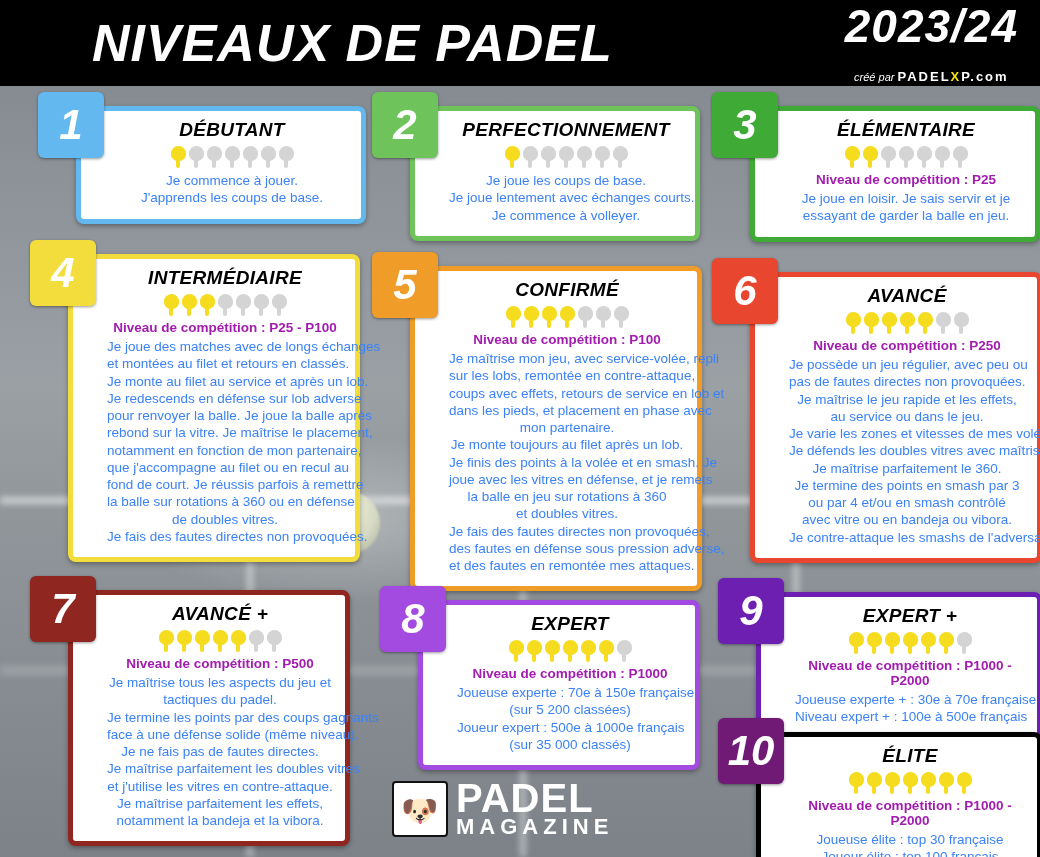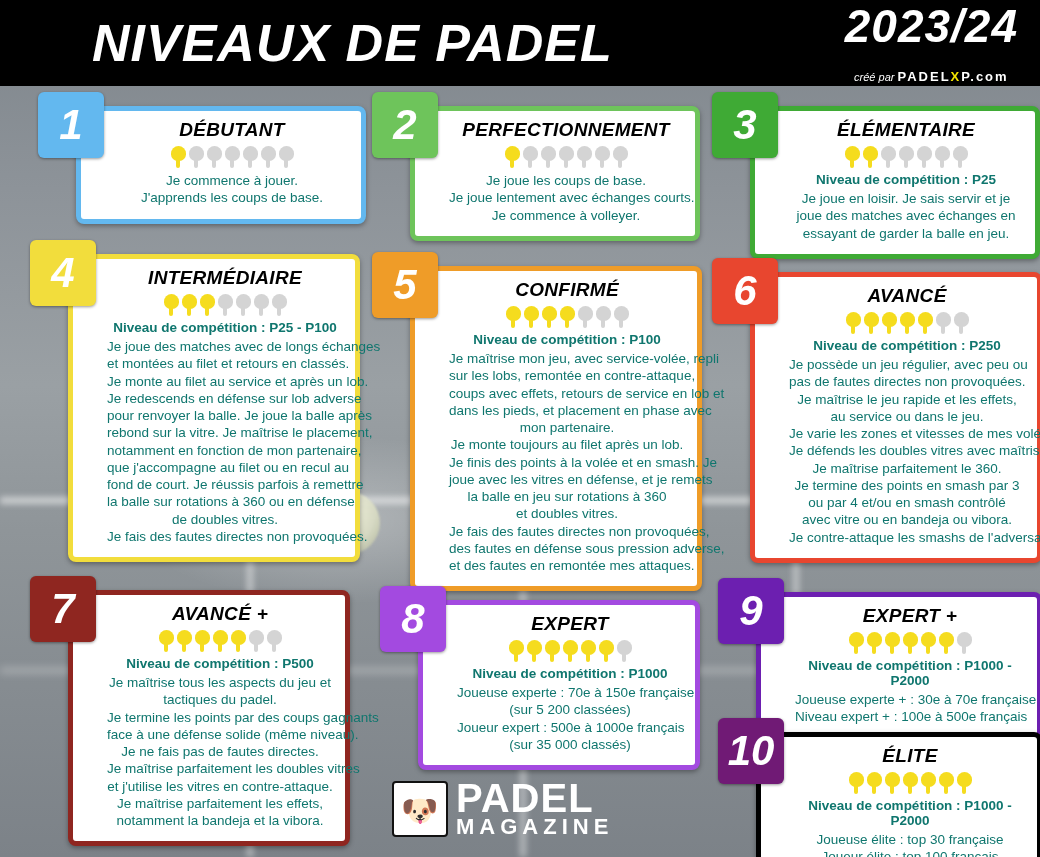--- a/index.html
+++ b/index.html
@@ -89,22 +89,22 @@
     border-radius:50% 50% 45% 45%;
   }
   .racket .handle {
     position:absolute; top:13px; left:5.5px; width:4px; height:9px;
     border-radius:0 0 2px 2px;
   }
   .r-on .head { background:#f5dc1e; }
   .r-on .handle { background:#f5dc1e; }
   .r-off .head { background:#d4d4d4; }
   .r-off .handle { background:#d4d4d4; }
-  .comp { text-align:center; font-size:13.5px; font-weight:bold; color:#0f766e; margin-bottom:3px; }
-  .desc { text-align:center; font-size:13.5px; color:#0f766e; line-height:1.28; }
+  .comp { text-align:center; font-size:13.5px; font-weight:bold; color:#a21caf; margin-bottom:3px; }
+  .desc { text-align:center; font-size:13.5px; color:#3b82f6; line-height:1.28; }
   .desc div { white-space:nowrap; }
 
   
   #mag {
     position:absolute; left:392px; top:780px;
     display:flex; align-items:center; gap:8px;
   }
   #mag .box {
     width:56px; height:56px; background:#fff; border:2px solid #111;
     border-radius:4px; position:relative; overflow:hidden;
@@ -248,21 +248,20 @@
           <span class="handle"></span>
         </div>
         <div class="racket r-off">
           <span class="head"></span>
           <span class="handle"></span>
         </div>
       </div>
       <div class="comp">Niveau de compétition : P25</div>
       <div class="desc">
         <div>Je joue en loisir. Je sais servir et je</div>
-        <div>joue des matches avec échanges en</div>
         <div>essayant de garder la balle en jeu.</div>
       </div>
     </div>
   <div class="numbox" style="background: rgb(63, 170, 53);">3</div>
 </div>
 <div class="card" style="left:30px;  top:240px;">
   <div class="body" style="width: 292px; border-color: rgb(242, 221, 60);">
       <div class="cname">INTERMÉDIAIRE</div>
       <div class="rackets">
         <div class="racket r-on">

